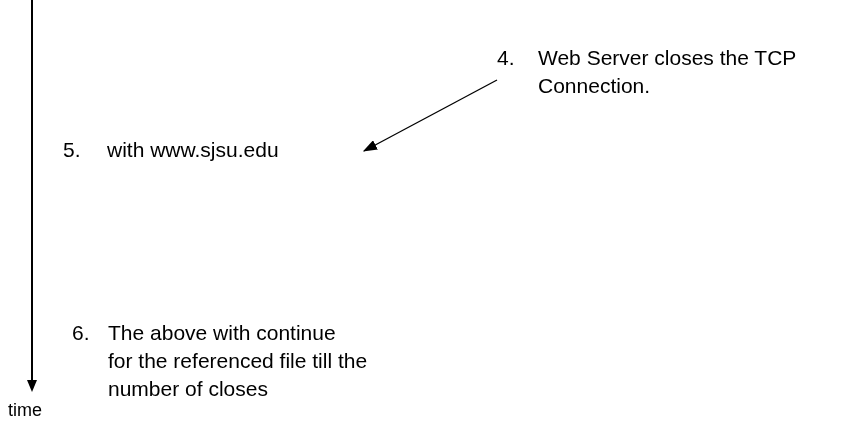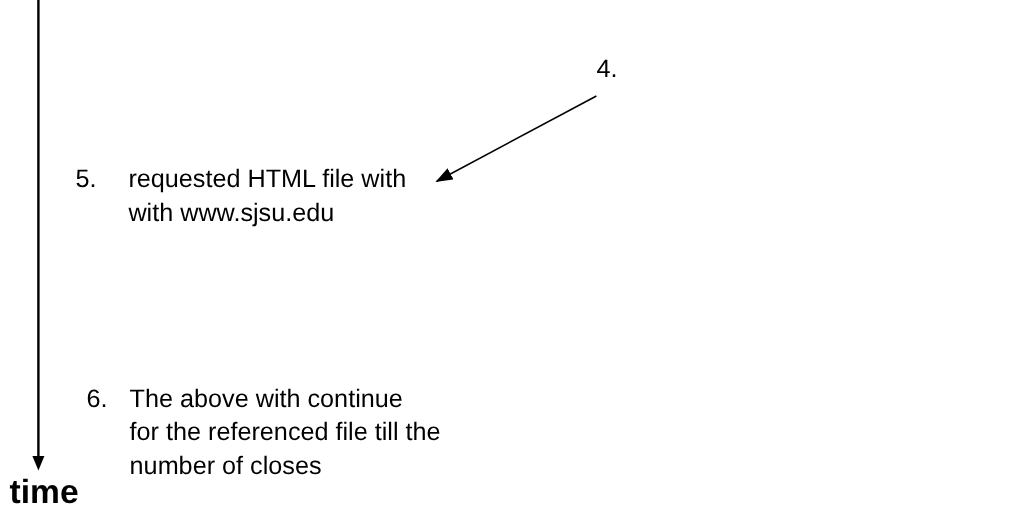--- a/index.html
+++ b/index.html
@@ -31,24 +31,23 @@
     position: absolute;
     left: 27px; top: 380px;
     width: 0; height: 0;
     border-left: 5px solid transparent;
     border-right: 5px solid transparent;
     border-top: 12px solid var(--color-line);
   }
   .time-label {
     position: absolute;
     left: 8px; top: 396px;
-    font-size: 28px;
+    font-size: 18px;
     line-height: 28px;
     color: var(--color-text);
-    font-weight: bold;
   }
   
   .connector {
     position: absolute;
     left: 0; top: 0;
     width: 848px; height: 432px;
     pointer-events: none;
     color: var(--color-line);
   }
   
@@ -82,27 +81,28 @@
       <marker id="ah" markerWidth="11" markerHeight="8" refX="10" refY="4" orient="auto">
         <path d="M0,0 L11,4 L0,8 Z" fill="currentColor"></path>
       </marker>
     </defs>
     <line x1="497" y1="80" x2="364" y2="151" stroke="currentColor" stroke-width="1.3" marker-end="url(#ah)"></line>
   </svg>
 
   <div class="step step-4">
     <span class="num">4.</span>
     <div class="lines">
+      <div>Web Server closes the TCP</div>
+      <div>Connection.</div>
     </div>
   </div>
 
   <div class="step step-5">
     <span class="num">5.</span>
     <div class="lines">
-      <div>requested HTML file with</div>
       <div>with www.sjsu.edu</div>
     </div>
   </div>
 
   <div class="step step-6">
     <span class="num">6.</span>
     <div class="lines">
       <div>The above with continue</div>
       <div>for the referenced file till the</div>
       <div>number of closes</div>

